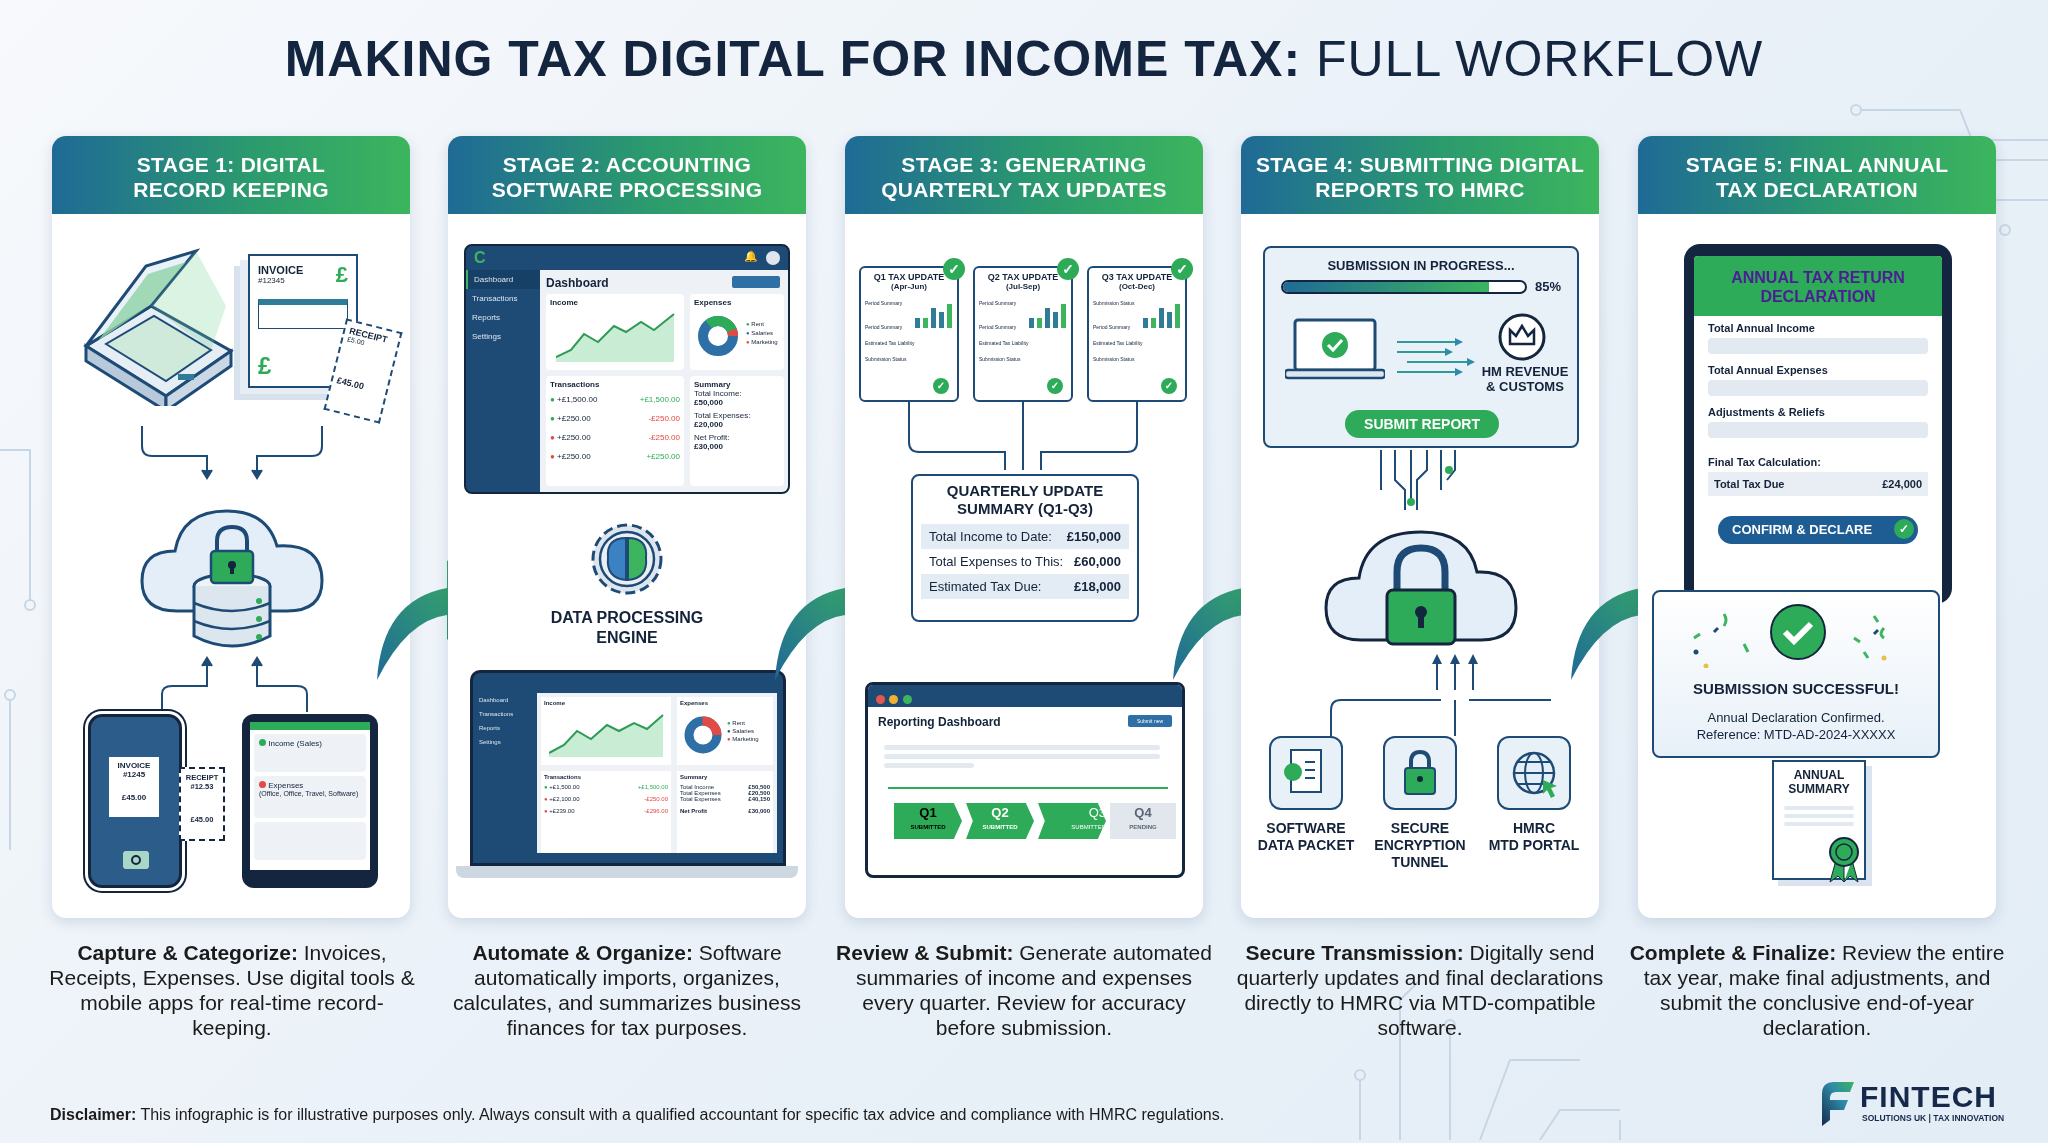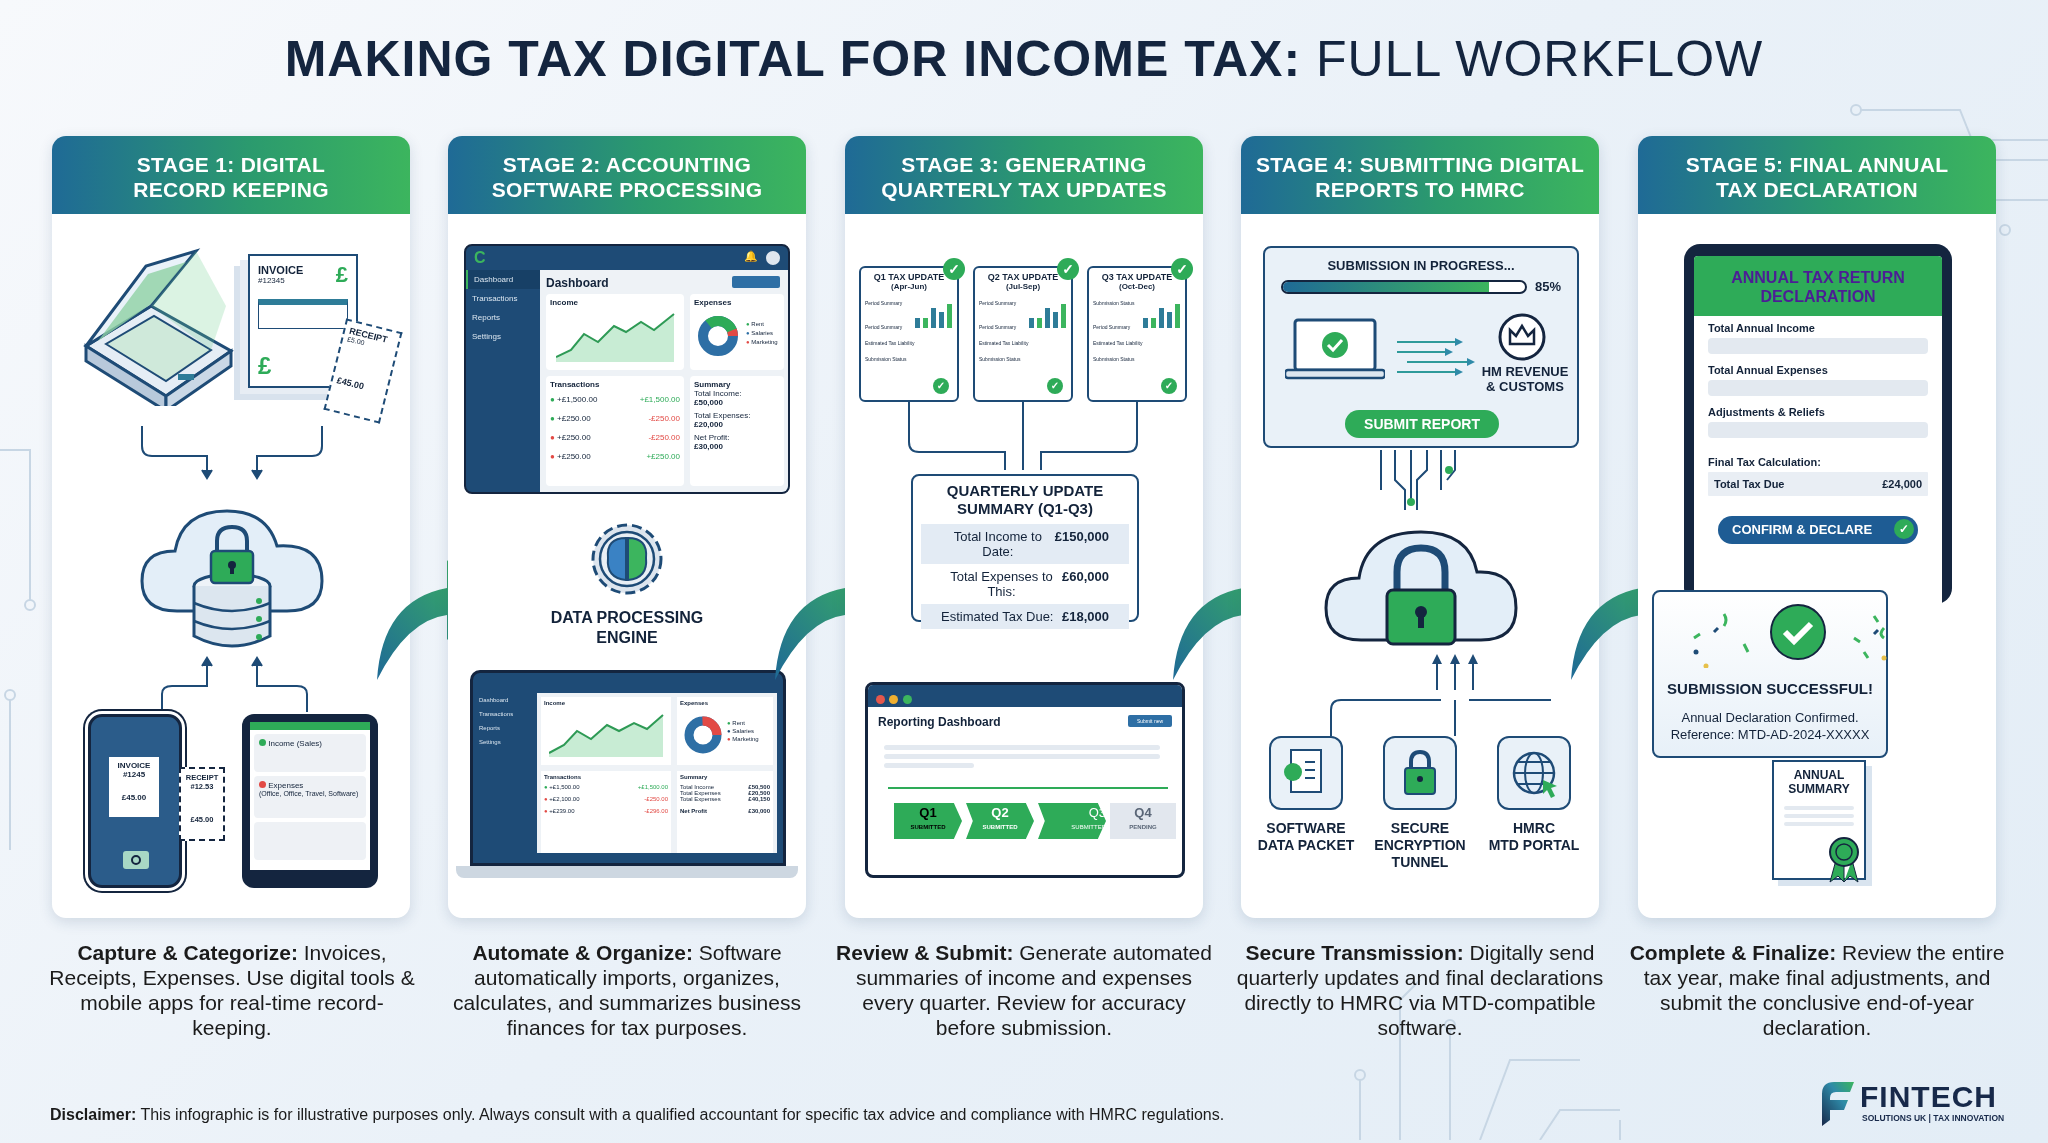--- a/index.html
+++ b/index.html
@@ -15,21 +15,21 @@
 .arrow{position:absolute;top:530px;width:110px;height:150px}
 .disclaimer{position:absolute;left:50px;top:1106px;font-size:16px;color:#1b1b1b}
 .disclaimer b{font-weight:700}
 .logo{position:absolute;left:1818px;top:1080px;width:200px;height:50px}
 .logo .name{position:absolute;left:42px;top:0;font-size:30px;font-weight:900;color:#17294a;letter-spacing:1px}
 .logo .sub{position:absolute;left:44px;top:33px;font-size:8.5px;font-weight:700;color:#17294a}
 
 .abs{position:absolute}
 .bar{background:#e3e9f0;border-radius:4px}
 .chk{width:22px;height:22px;border-radius:50%;background:#2eab58;color:#fff;font-size:14px;line-height:22px;text-align:center;font-weight:700}
-.row{display:flex;justify-content:space-between;font-size:13px;padding:5px 20px}
+.row{display:flex;justify-content:space-between;font-size:13px;padding:5px 8px}
 .circuit{position:absolute;stroke:#c7d6e4;stroke-width:2;fill:none}
 </style>
 </head>
 <body>
 
 <svg class="circuit" style="left:1840px;top:80px" width="208" height="240" viewBox="0 0 208 240">
   <path d="M20 30 H120 L140 80 H208"></path>
     <circle cx="16" cy="30" r="5"></circle>
   <path d="M10 150 H60 L90 60 H208"></path>
     <path d="M60 220 L80 120 H208"></path>
@@ -509,21 +509,21 @@
           <div class="bar" style="height:16px;margin:4px 0 18px"></div>
         <div>Final Tax Calculation:</div>
         <div style="display:flex;justify-content:space-between;background:#e9eef4;padding:6px;margin-top:4px;border-radius:1px">
             <span>Total Tax Due</span>
             <span>£24,000</span>
           </div>
       </div>
       <div style="margin:14px auto 0;width:200px;height:28px;border-radius:14px;background:#1e5c94;color:#fff;font-size:13px;font-weight:700;line-height:28px;padding-left:14px;position:relative"><span>CONFIRM &amp; DECLARE</span><span class="chk abs" style="right:4px;top:3px;width:20px;height:20px;line-height:20px;font-size:12px">✓</span></div>
     </div>
   </div>
-  <div class="abs" style="left:14px;top:454px;width:236px;height:168px;background:linear-gradient(#fff,#e7f0f8);border:2px solid #1e4b76;border-radius:8px;text-align:center">
+  <div class="abs" style="left:14px;top:454px;width:288px;height:168px;background:linear-gradient(#fff,#e7f0f8);border:2px solid #1e4b76;border-radius:8px;text-align:center">
     <svg class="abs" style="left:114px;top:10px" width="60" height="60">
         <circle cx="30" cy="30" r="27" fill="#2eab58" stroke="#14253f" stroke-width="2"></circle>
         <path d="M17 30 L26 39 L43 22" stroke="#fff" stroke-width="6" fill="none"></path>
       </svg>
     <svg class="abs" style="left:30px;top:16px" width="230" height="60">
         <path d="M40 6 q4 6 0 12 M10 30 l6 -4 M60 36 l4 8 M190 8 l4 6 M170 30 l6 4 M200 20 q-6 6 0 10 M180 44 l4 6" stroke="#3cb55e" stroke-width="3" fill="none"></path>
         <circle cx="12" cy="44" r="2.5" fill="#1e4b76"></circle>
         <circle cx="22" cy="58" r="2.5" fill="#e6c04a"></circle>
         <circle cx="200" cy="50" r="2.5" fill="#e6c04a"></circle>
         <path d="M190 26 l4 -4 M30 24 l4 -4" stroke="#1e4b76" stroke-width="3"></path>

